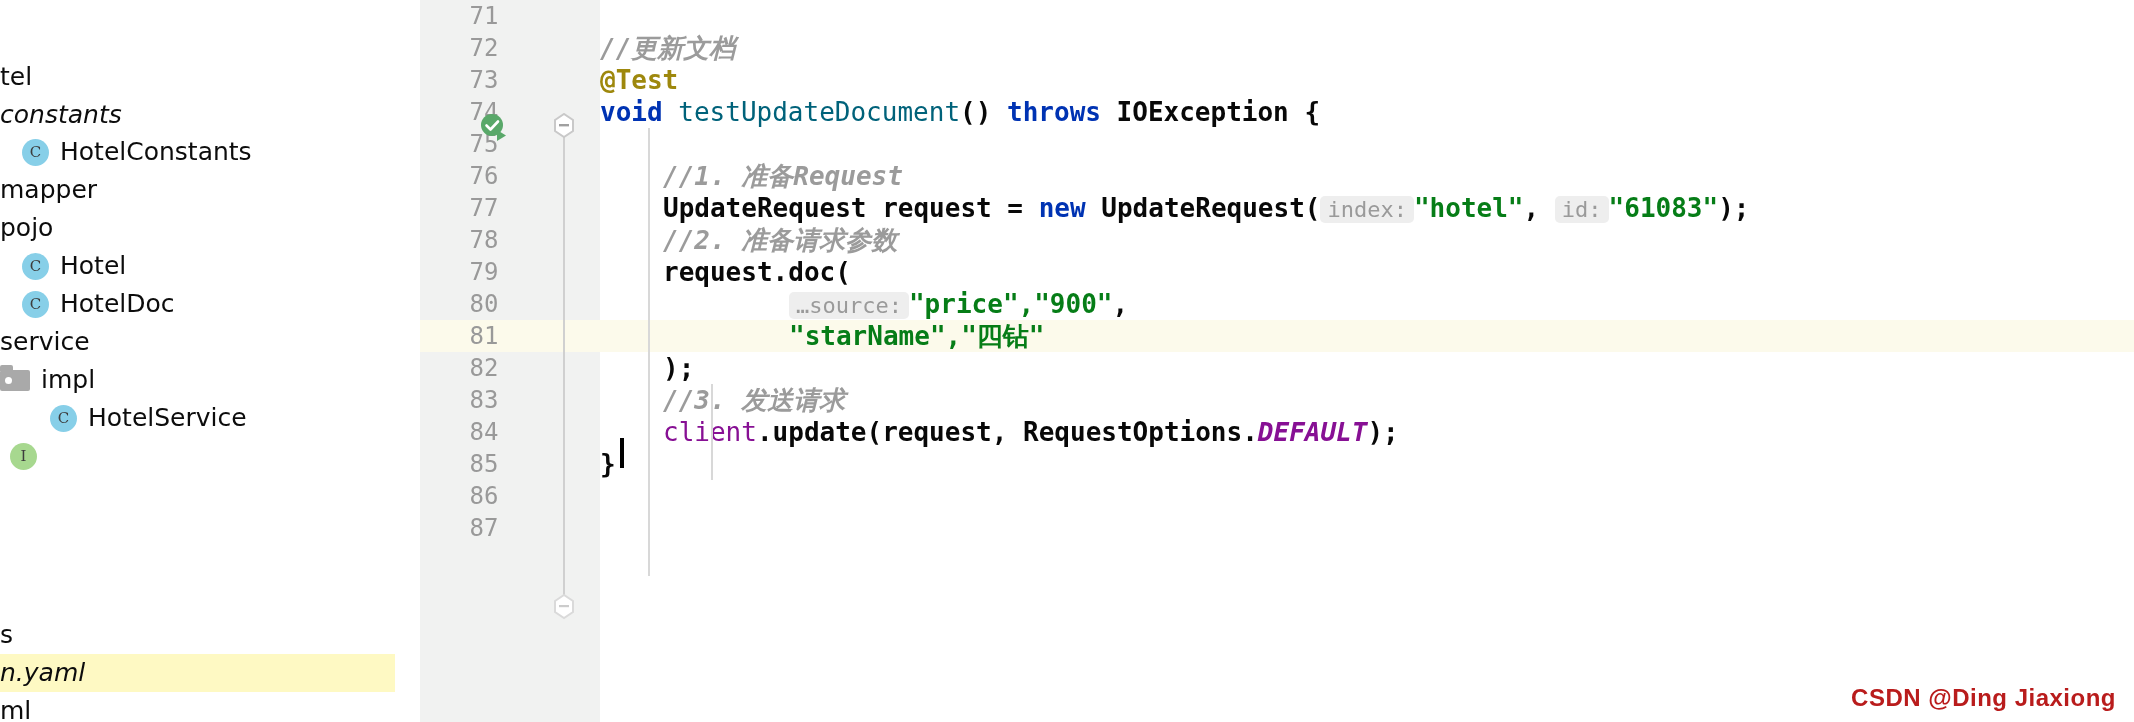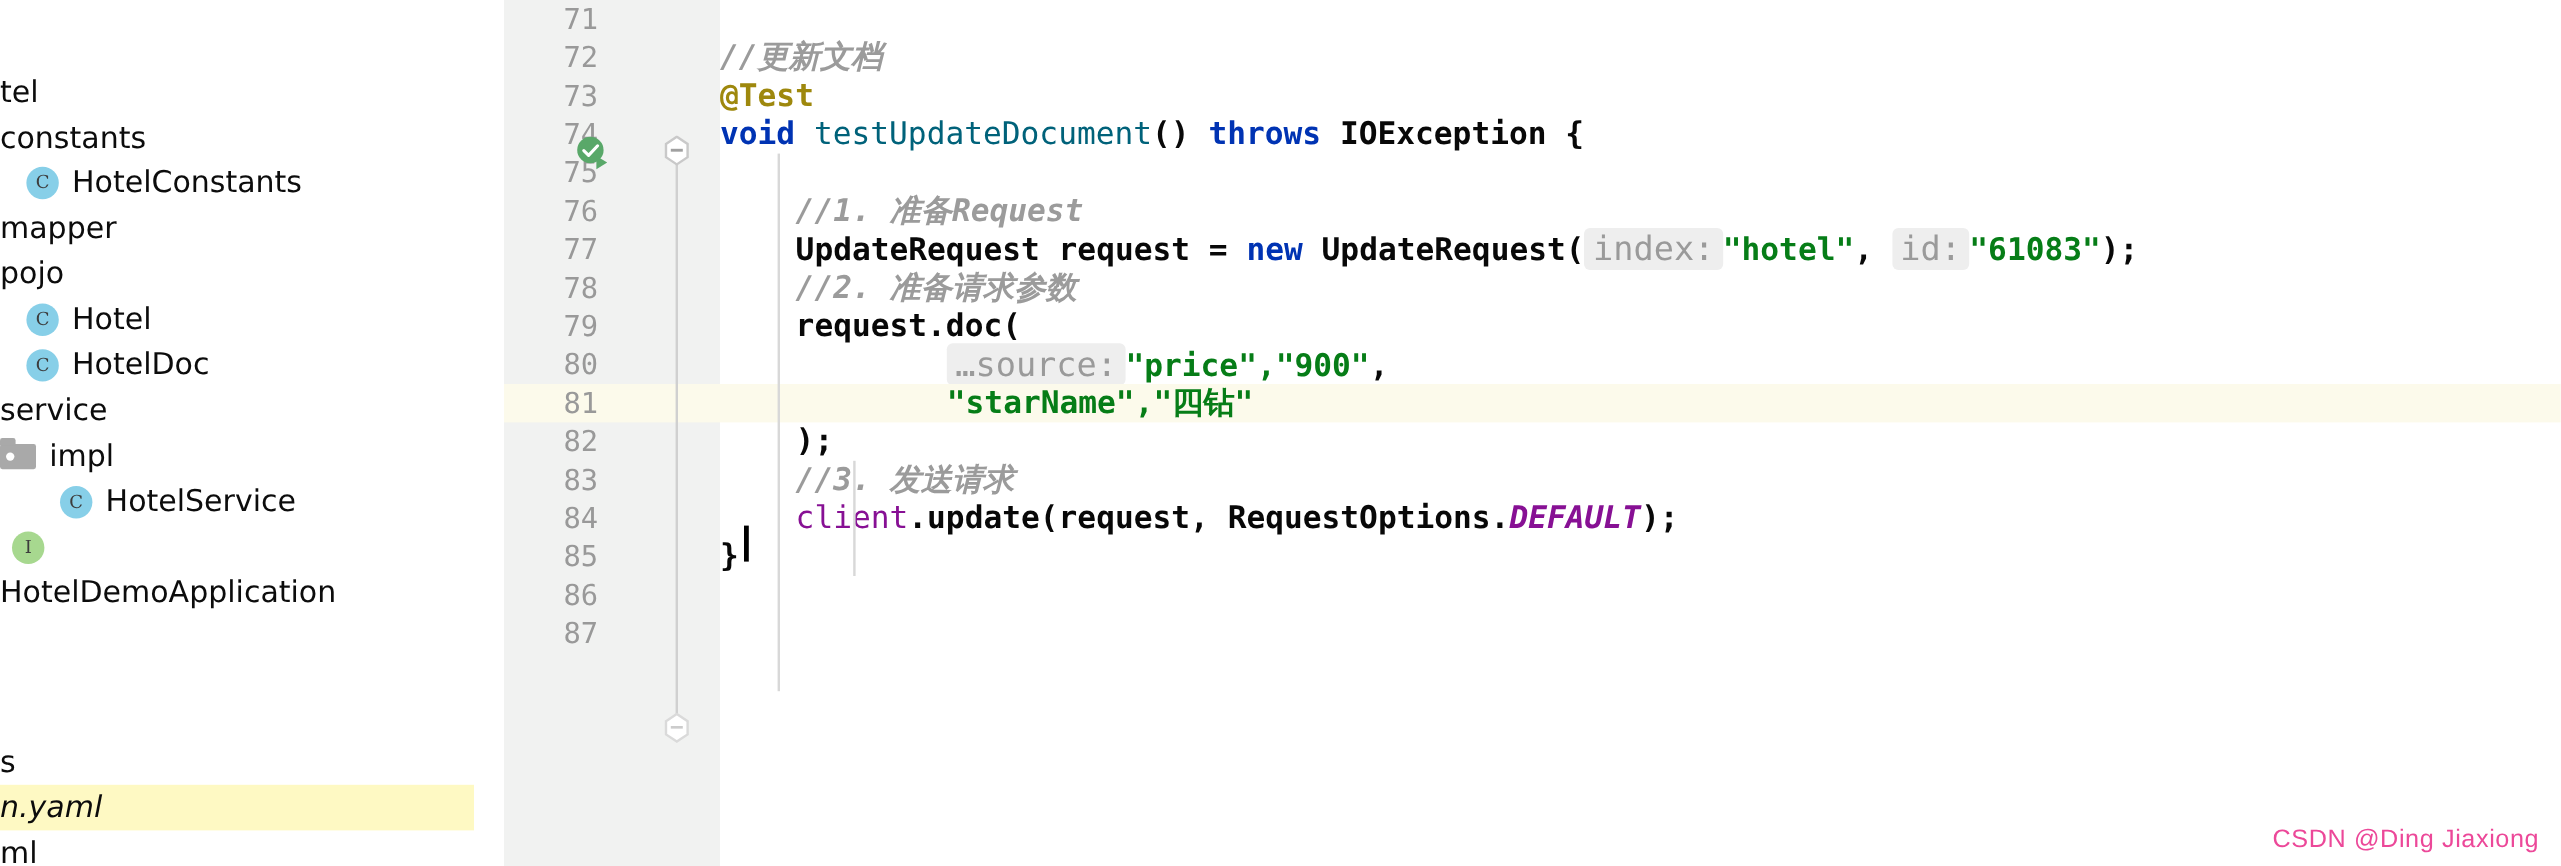--- a/index.html
+++ b/index.html
@@ -70,51 +70,51 @@
   .kw{color:#0033b3;font-weight:700;}
   .mname{color:#00627a;}
   .anno{color:#9e880d;font-weight:700;}
   .str{color:#067d17;font-weight:700;}
   .cmt{color:#9b9b9b;font-style:italic;font-weight:700;}
   .fld{color:#871094;}
   .fldi{color:#871094;font-style:italic;font-weight:700;}
   .plain{color:#080808;font-weight:700;}
   .hint{
     background:#eeeeee;color:#9a9a9a;border-radius:5px;
-    padding:1px 7px;font-size:28px;font-weight:400;font-style:normal;
+    padding:1px 7px;font-size:22px;font-weight:400;font-style:normal;
   }
 
   
   .iguide{position:absolute;width:2px;background:#d8d8d8;}
 
   
   .caret{position:absolute;width:4px;background:#000000;}
 
   
   .runicon{position:absolute;width:34px;height:34px;}
   .foldmark{position:absolute;width:22px;height:26px;}
   .foldline{position:absolute;width:2px;background:#d0d0d0;}
 
   
   .watermark{
     position:absolute;right:18px;bottom:10px;
-    font-size:21px;color:#ec4899;
-    font-family:"Liberation Sans",sans-serif;letter-spacing:0.5px;
+    font-size:24px;color:#b91c1c;
+    font-family:"Liberation Sans",sans-serif;letter-spacing:0.5px;font-weight:bold;
   }
 </style>
 </head>
 <body>
 
 <div class="screen">
 
   <div class="sidebar" id="sidebar">
       <div class="tree-item" style="top: 30px; padding-left: 0px;">
         <span>tel</span>
       </div>
-      <div class="tree-item" style="top: 68px; padding-left: 0px;">
+      <div class="tree-item" style="top: 68px; padding-left: 0px; font-style: italic;">
         <span>constants</span>
       </div>
       <div class="tree-item" style="top: 105px; padding-left: 22px;">
         <span class="node-icon cls">C</span>
         <span>HotelConstants</span>
       </div>
       <div class="tree-item" style="top: 143px; padding-left: 0px;">
         <span>mapper</span>
       </div>
       <div class="tree-item" style="top: 181px; padding-left: 0px;">
@@ -134,23 +134,20 @@
       <div class="tree-item" style="top: 333px; ">
         <span class="folder-icon"></span>
         <span>impl</span>
       </div>
       <div class="tree-item" style="top: 371px; padding-left: 50px;">
         <span class="node-icon cls">C</span>
         <span>HotelService</span>
       </div>
       <div class="tree-item" style="top: 409px; padding-left: 10px;">
         <span class="node-icon iface">I</span>
-      </div>
-      <div class="tree-item" style="top: 447px; padding-left: 0px;">
-        <span>HotelDemoApplication</span>
       </div>
       <div class="tree-item" style="top: 588px; padding-left: 0px;">
         <span>s</span>
       </div>
       <div class="tree-item sel" style="top: 626px; padding-left: 0px;">
         <span>n.yaml</span>
       </div>
       <div class="tree-item" style="top: 664px; padding-left: 0px;">
         <span>ml</span>
       </div>

